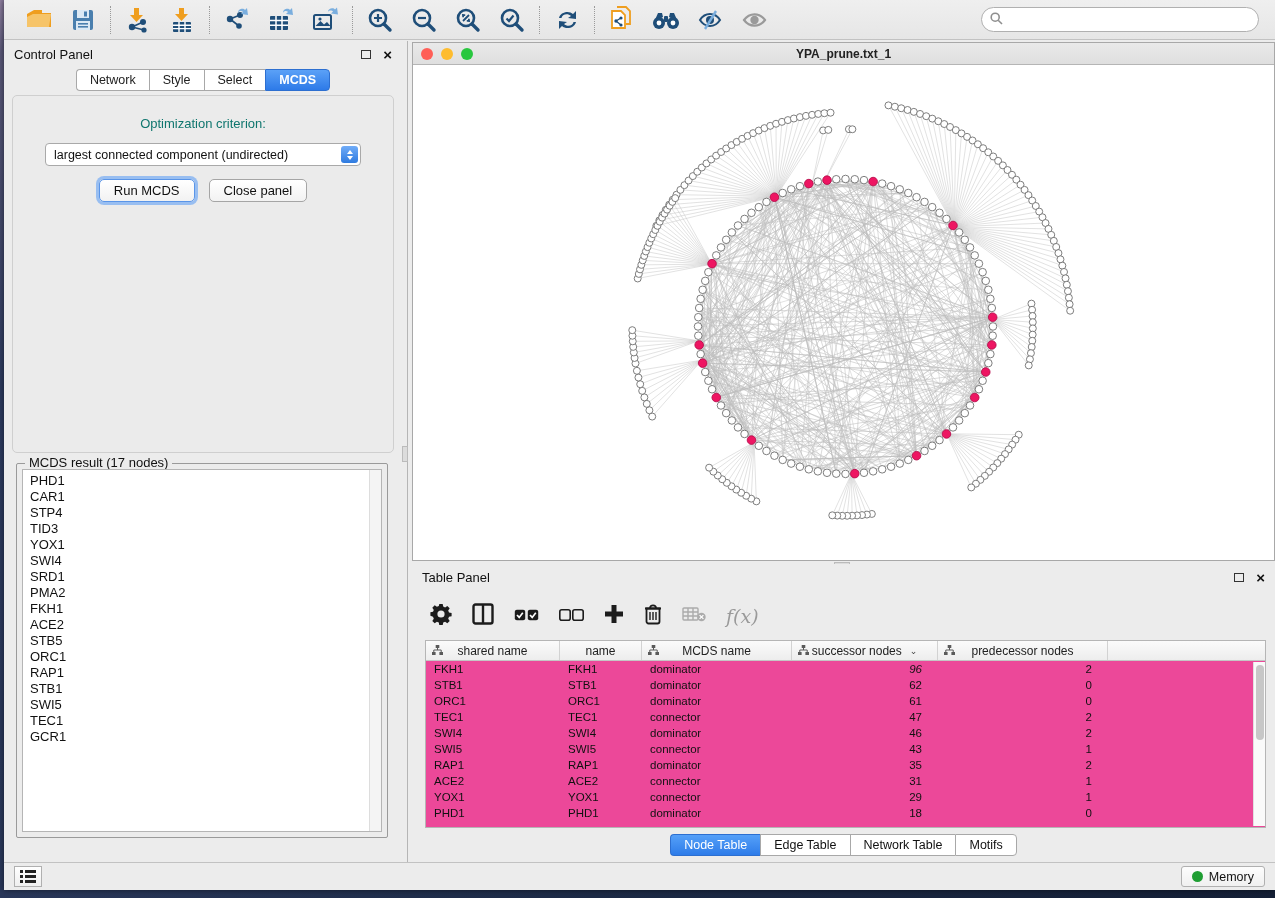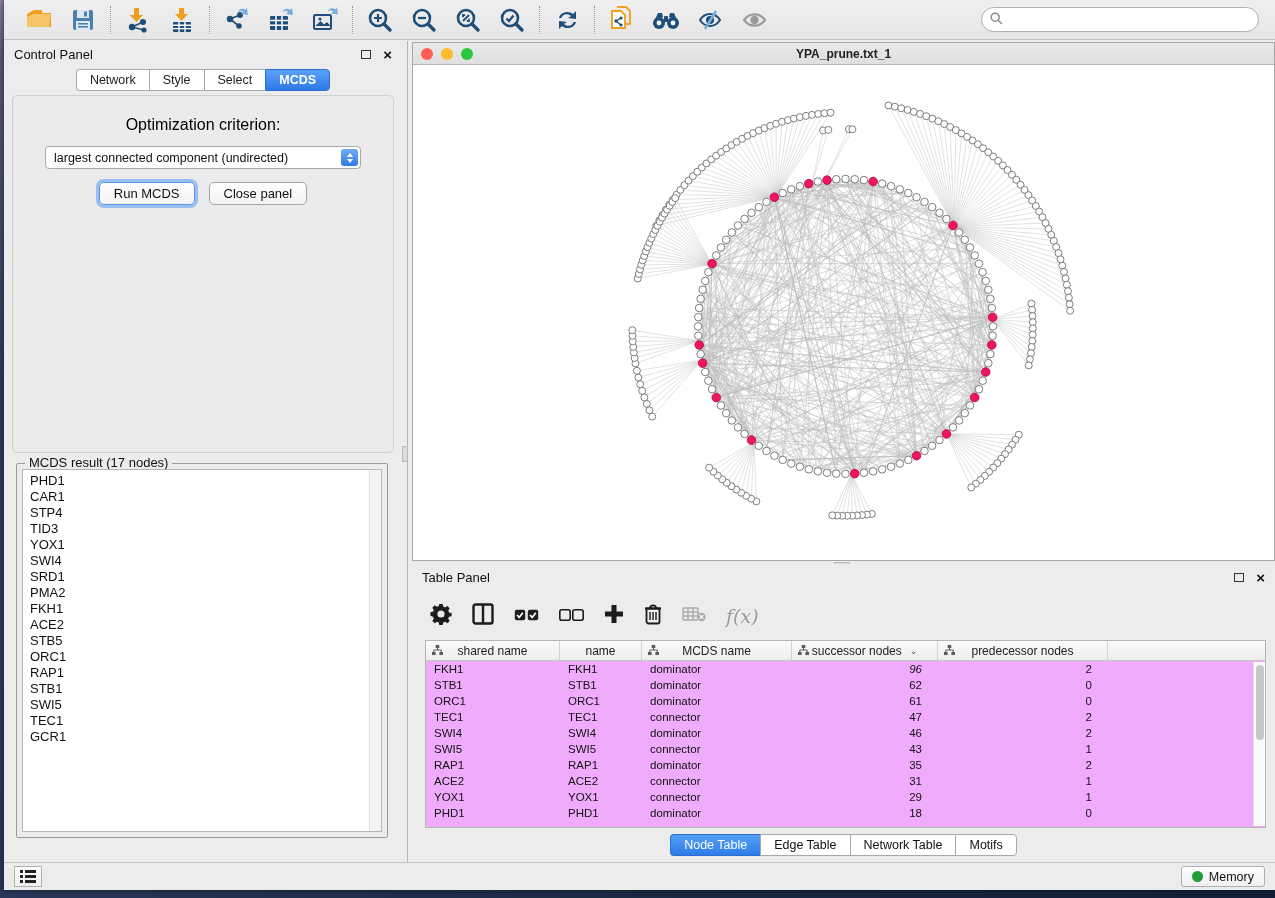--- a/index.html
+++ b/index.html
@@ -42,21 +42,21 @@
   }
   .cp-tab:first-child { border-radius:4px 0 0 4px; }
   .cp-tab:last-child { border-right-width:1px; border-radius:0 4px 4px 0; }
   .cp-tab.selected {
     background:linear-gradient(#5ba1f7,#2d7ae8); color:#fff; border-color:#2d6fd0; font-weight:bold;
   }
   #cp-box {
     position:absolute; left:8px; right:8px; top:54px; height:358px;
     background:#ebebeb; border:1px solid #cfcfcf; border-radius:5px;
   }
-  #criterion-label { text-align:center; margin-top:20px; font-size:16px; color:#000000; }
+  #criterion-label { text-align:center; margin-top:20px; font-size:13px; color:#0f766e; }
   #criterion-select {
     margin:12px auto 0; width:316px; height:23px; background:#fff;
     border:1px solid #a9a9a9; border-radius:4px; display:flex; align-items:center;
     font-size:12.5px; color:#111; padding-left:8px; position:relative;
   }
   #criterion-stepper {
     position:absolute; right:2px; top:2px; bottom:2px; width:17px; border-radius:3px;
     background:linear-gradient(#70acf8,#2f7be0); display:flex; flex-direction:column;
     align-items:center; justify-content:center; gap:2px;
   }
@@ -98,21 +98,21 @@
   #net-title { position:absolute; left:0; right:0; text-align:center; font-size:12px; font-weight:bold; color:#222; }
   #net-canvas { position:absolute; left:0; right:0; top:22px; bottom:0; background:#fff; }
   #h-grip { position:absolute; left:50%; margin-left:-8px; top:521px; width:16px; height:6px; background:#dcdcdc; border:1px solid #bbb; }
   
   #table-panel { position:absolute; left:3px; right:0; top:523px; bottom:0; background:#ececec; }
   #tp-toolbar { margin:4px 10px 0 10px; height:44px; display:flex; align-items:center; gap:20px; padding-left:8px; }
   .tp-icon { display:flex; align-items:center; justify-content:center; }
   .fx { font-family:"DejaVu Serif", serif; font-style:italic; font-size:19px; color:#9a9a9a; }
   #tp-tablewrap {
     position:absolute; left:13px; right:9px; top:76px; height:188px;
-    background:#f0abfc; border:1px solid #b5b5b5;
+    background:#ec4899; border:1px solid #b5b5b5;
   }
   #tp-header { display:flex; height:20px; background:linear-gradient(#fbfbfb,#ededed); border-bottom:1px solid #c5c5c5; }
   .th {
     position:relative; display:flex; align-items:center; justify-content:center;
     font-size:12px; color:#222; border-right:1px solid #d2d2d2; height:100%;
   }
   .th .tree-ico { position:absolute; left:6px; top:4px; }
   .th .sort-chev { margin-left:8px; font-size:9px; color:#444; }
   .tbody-row { display:flex; height:16px; align-items:center; }
   .td { font-size:11.5px; color:#111; padding:0 8px; white-space:nowrap; overflow:hidden; }

